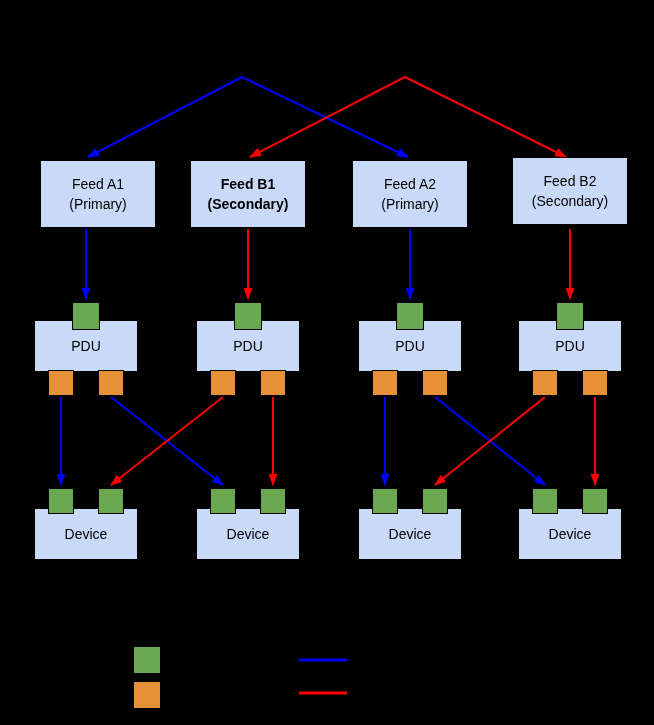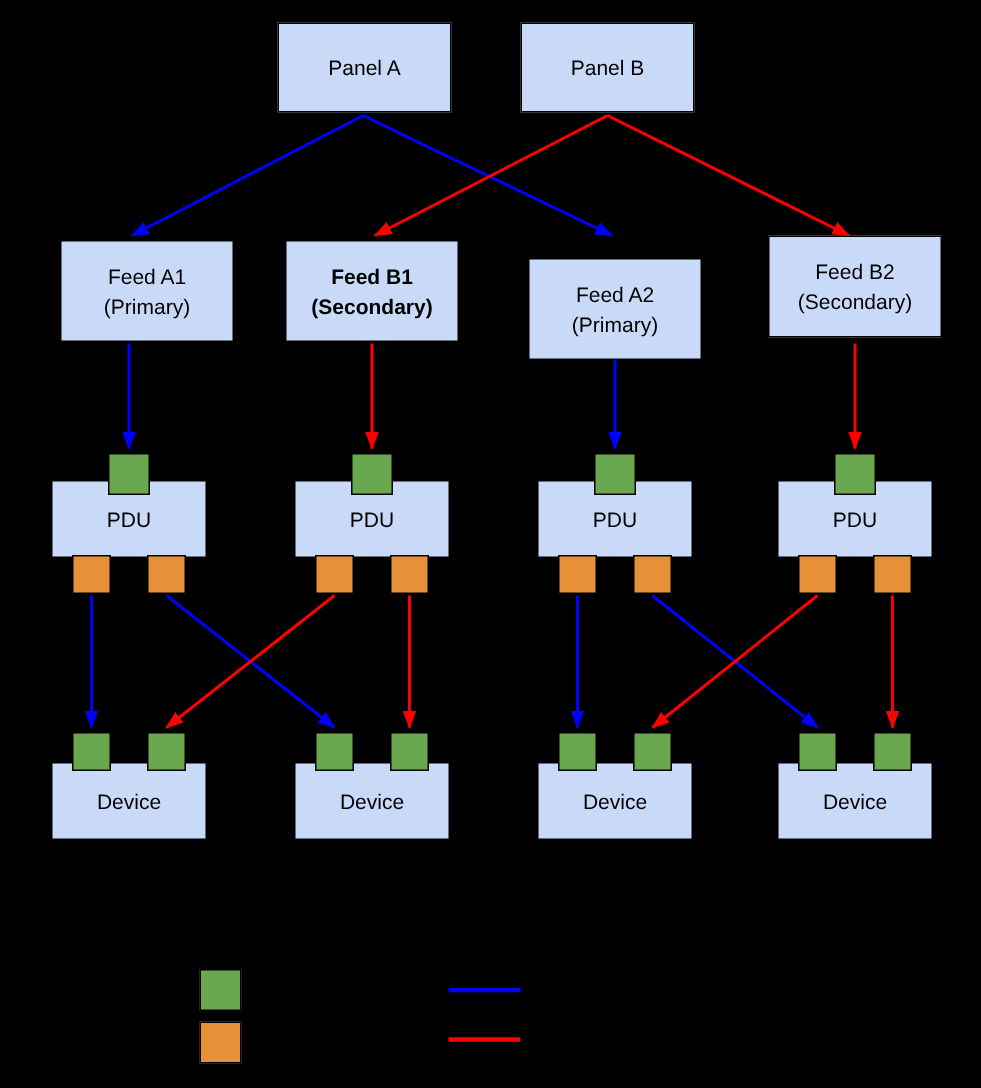--- a/index.html
+++ b/index.html
@@ -63,36 +63,30 @@
 
     <line class="arrow-blue" x1="385" y1="397" x2="385" y2="485" marker-end="url(#ah-blue)"></line>
     <line class="arrow-blue" x1="435" y1="397" x2="545" y2="485" marker-end="url(#ah-blue)"></line>
     <line class="arrow-red" x1="545" y1="397" x2="435" y2="485" marker-end="url(#ah-red)"></line>
     <line class="arrow-red" x1="595" y1="397" x2="595" y2="485" marker-end="url(#ah-red)"></line>
 
     <line class="legend-line-blue" x1="299" y1="660" x2="347" y2="660"></line>
     <line class="legend-line-red" x1="299" y1="693" x2="347" y2="693"></line>
   </svg>
 
-  <div class="node" style="left:185px;top:15px;width:116px;height:60px;">
-    <div>Panel A</div>
-  </div>
-  <div class="node" style="left:347px;top:15px;width:116px;height:60px;">
-    <div>Panel B</div>
-  </div>
 
   <div class="node" style="left:40px;top:160px;width:116px;height:68px;">
     <div>Feed A1</div>
     <div>(Primary)</div>
   </div>
   <div class="node" style="left:190px;top:160px;width:116px;height:68px;font-weight:bold;">
     <div>Feed B1</div>
     <div>(Secondary)</div>
   </div>
-  <div class="node" style="left:352px;top:172px;width:116px;height:68px;justify-content:center;">
+  <div class="node" style="left:352px;top:160px;width:116px;height:68px;justify-content:center;">
     <div>Feed A2</div>
     <div>(Primary)</div>
   </div>
   <div class="node" style="left:512px;top:157px;width:116px;height:68px;">
     <div>Feed B2</div>
     <div>(Secondary)</div>
   </div>
 
   <div class="node" style="left:34px;top:320px;width:104px;height:52px;">
     <div>PDU</div>

